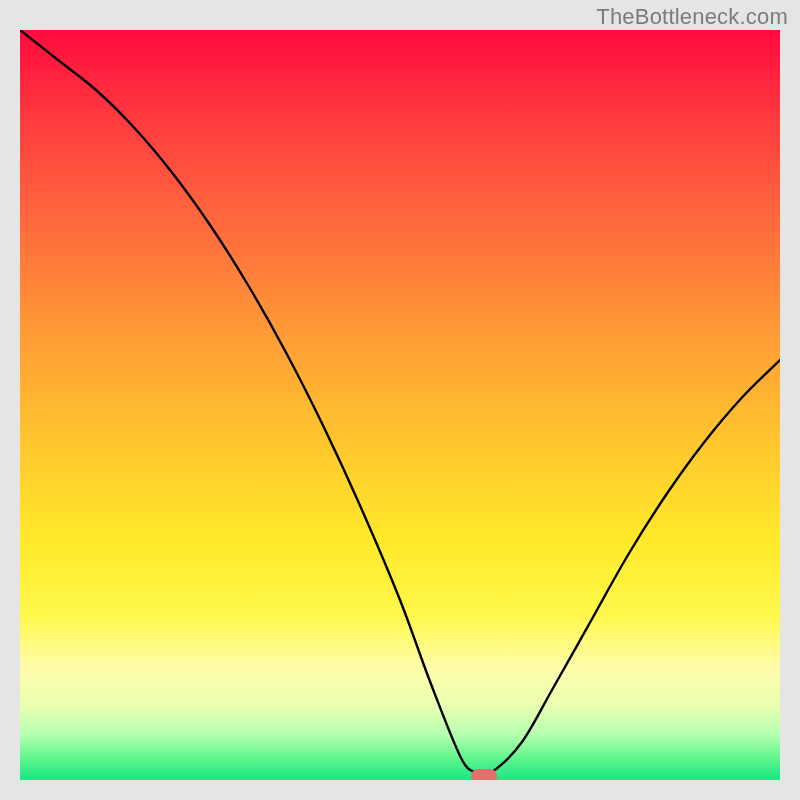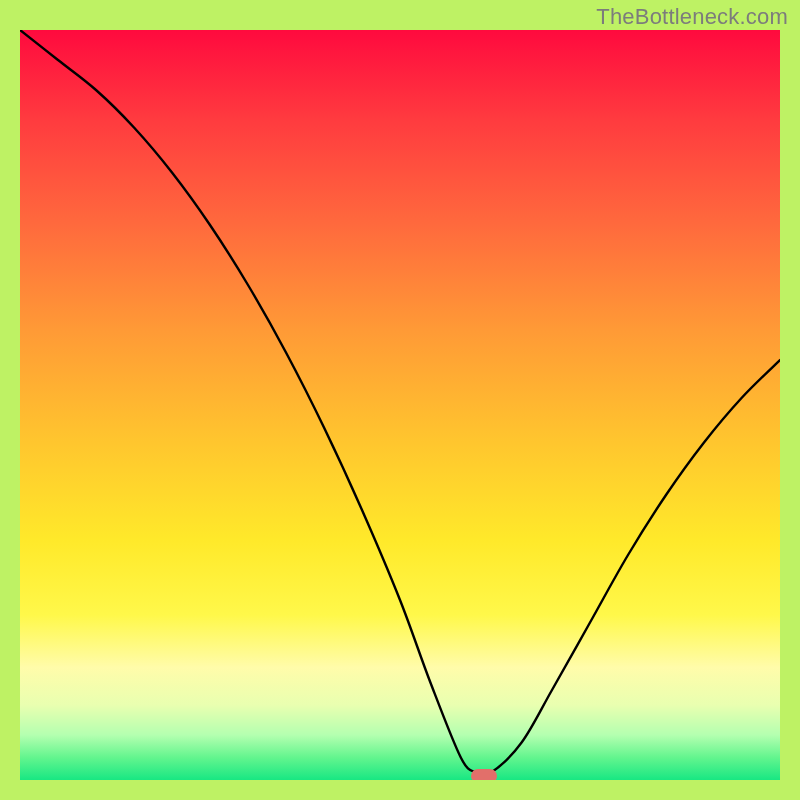--- a/index.html
+++ b/index.html
@@ -8,21 +8,21 @@
     width: 800px;
     height: 800px;
     background: #000;
     overflow: hidden;
     font-family: Arial, Helvetica, sans-serif;
   }
   .outer {
     position: relative;
     width: 800px;
     height: 800px;
-    background: #bef264;
+    background: #e5e5e5;
   }
   .attribution {
     position: absolute;
     top: 4px;
     right: 12px;
     color: #7c7c7c;
     font-size: 22px;
     font-weight: 500;
     letter-spacing: 0.2px;
     z-index: 30;

